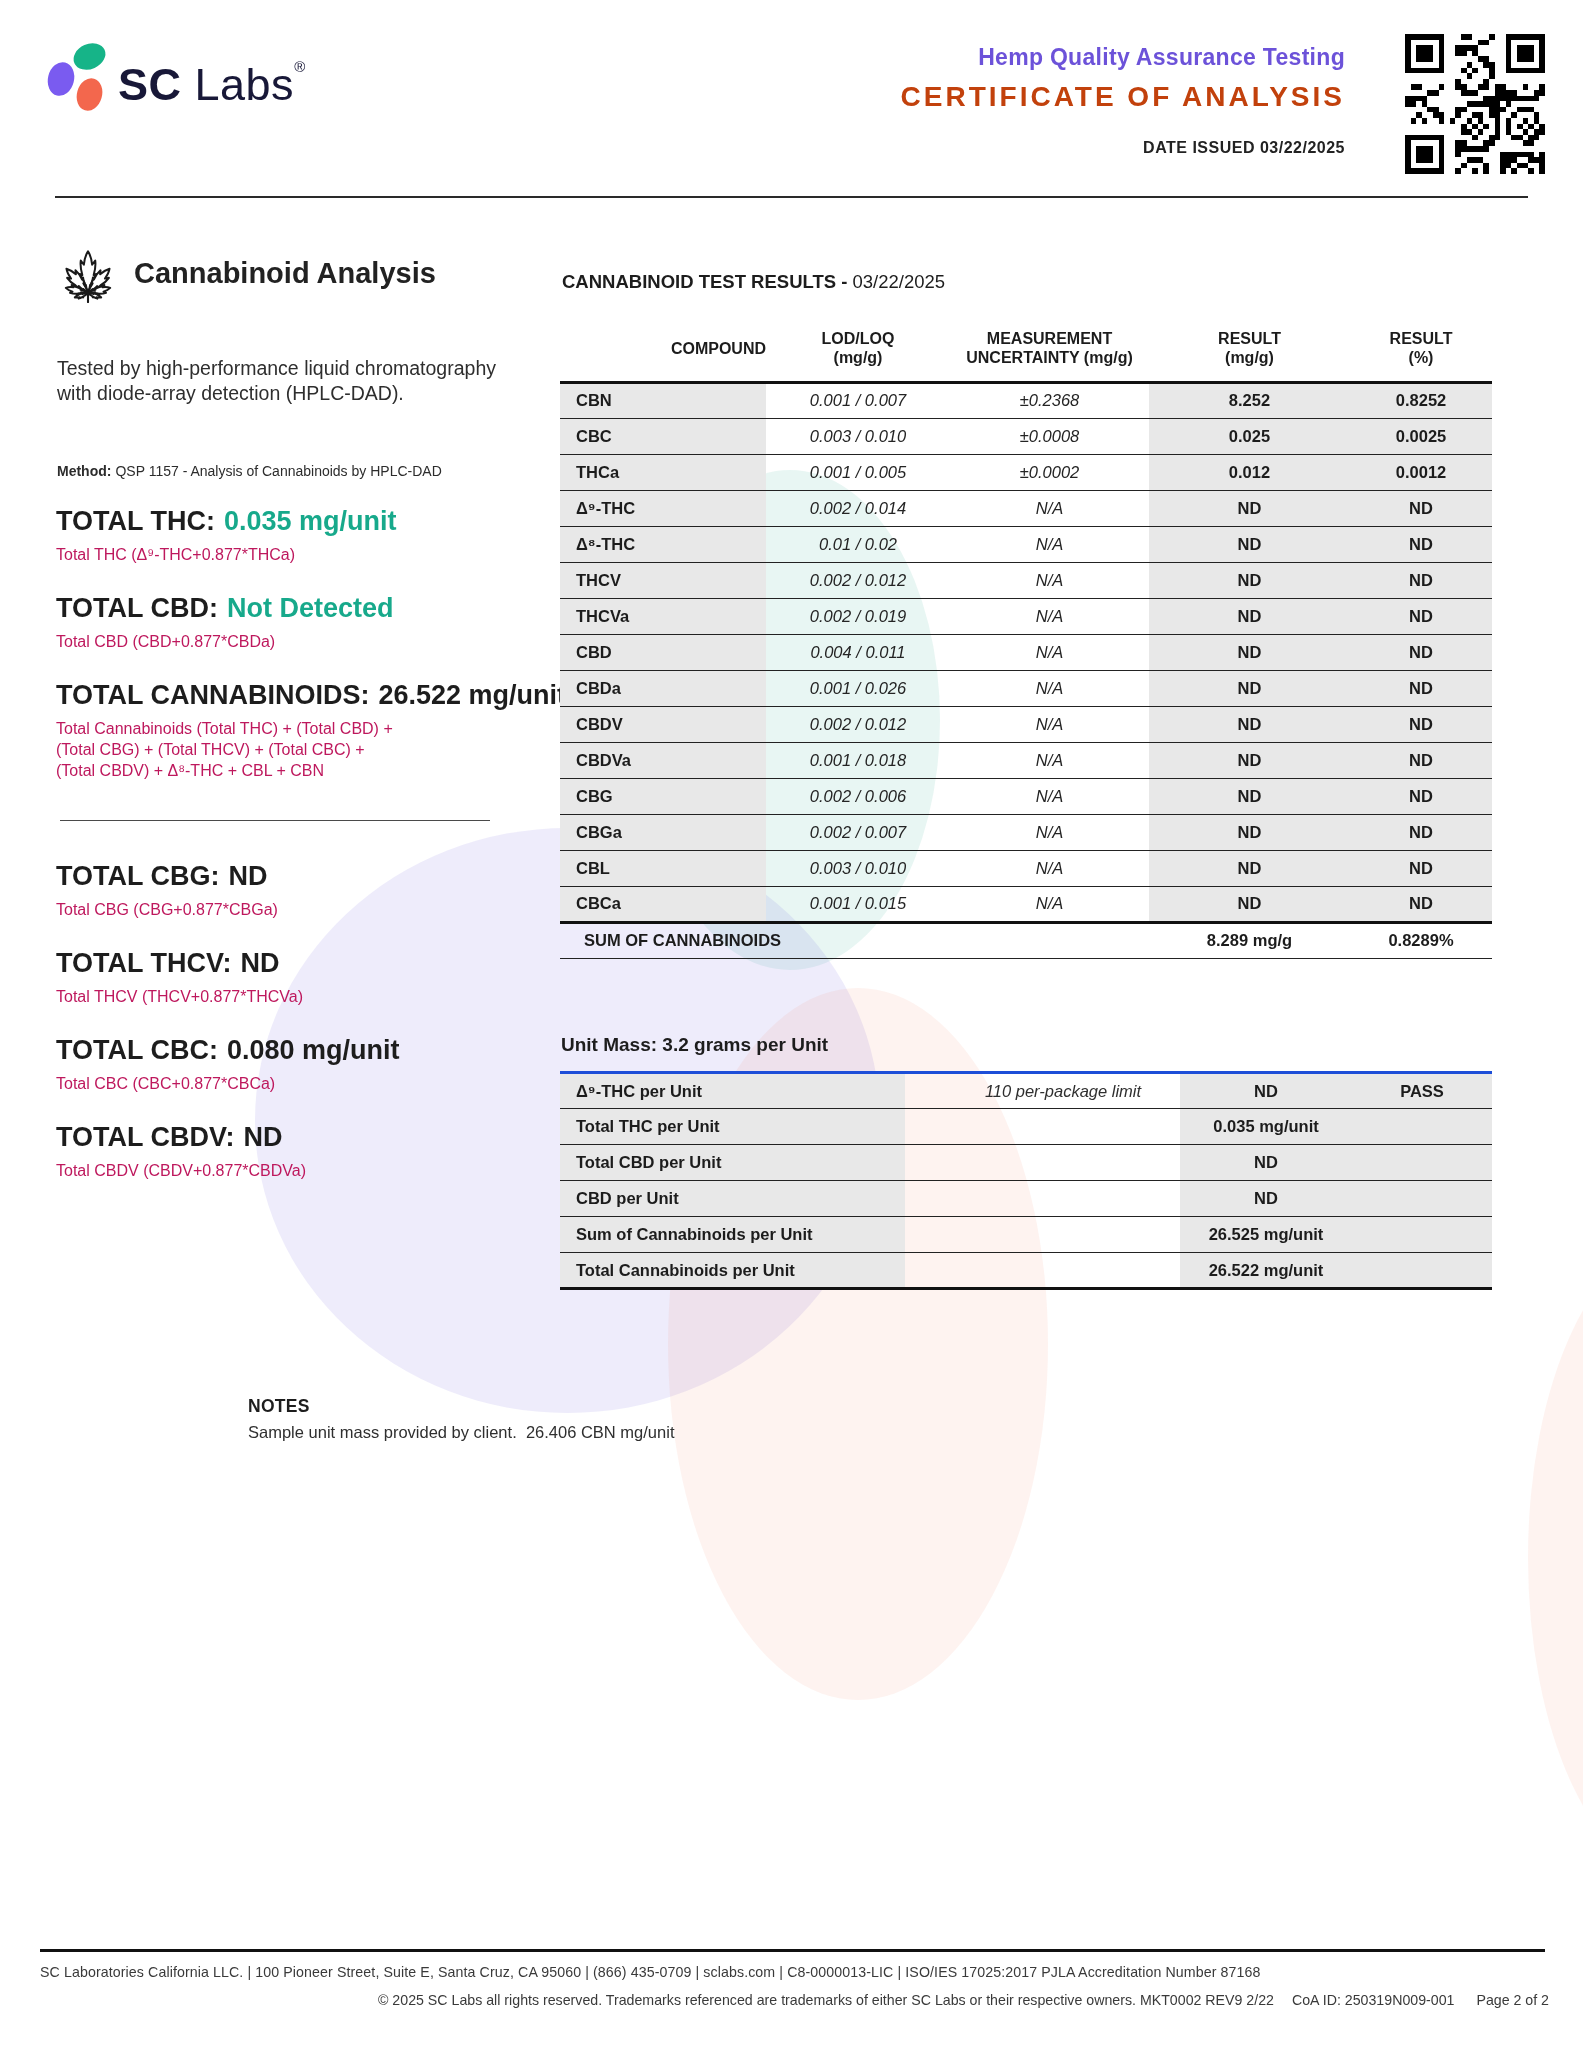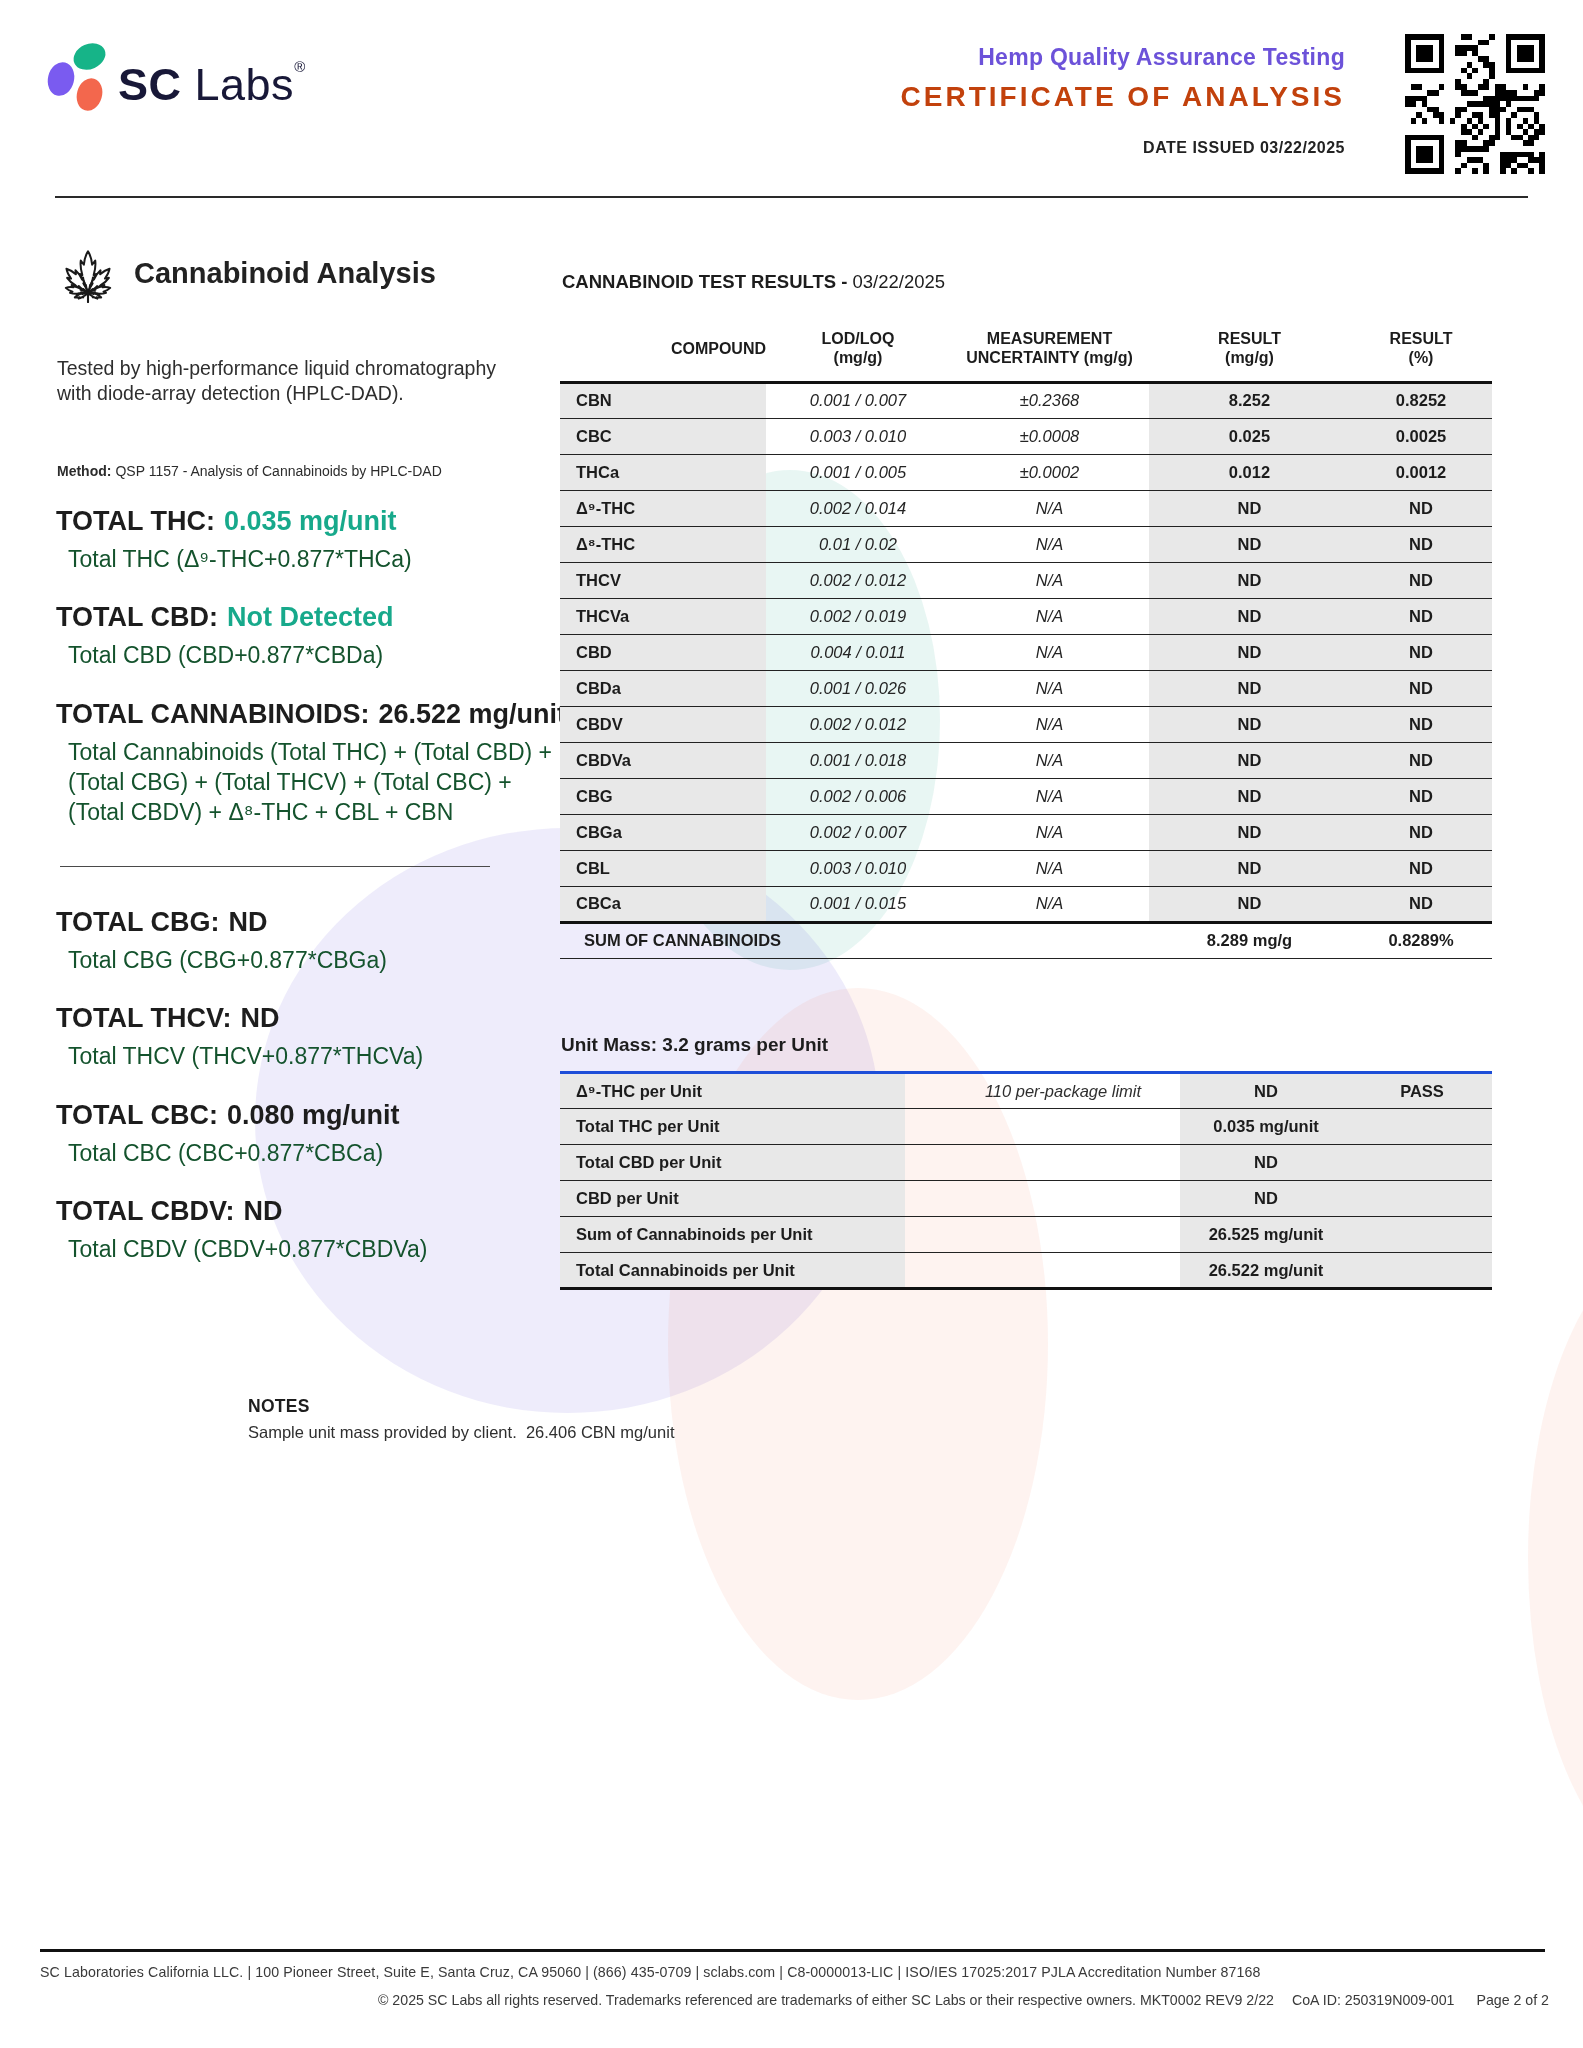--- a/index.html
+++ b/index.html
@@ -42,21 +42,21 @@
 
   .intro { position:absolute; left:57px; top:336px; width:445px; font-size:19.5px; line-height:1.33; color:#2e2e2e; }
   .method { position:absolute; left:57px; top:449px; width:470px; font-size:14px; color:#2c2c2c; }
   .method b { margin-right:4px; }
 
   .summary { position:absolute; left:56px; top:506px; width:500px; }
   .summary-item { margin-bottom:28px; }
   .s-head { font-size:27px; font-weight:bold; margin:0; color:#1d1d1d; white-space:nowrap; }
   .s-value { margin-left:9px; }
   .s-value.teal { color:#17a98b; }
-  .formula { font-size:23px; color:#14532d; margin:7px 0 0 12px; line-height:1.32; white-space:pre-line; }
+  .formula { font-size:16px; color:#be185d; margin:7px 0 0 0; line-height:1.32; white-space:pre-line; }
   .summary-divider { border:none; border-top:1.5px solid #4a4a4a; width:430px; margin:38px 0 40px 4px; }
 
   
   .results-title { position:absolute; left:562px; top:271px; font-size:18.5px; color:#1d1d1d; }
   .results-title .rt-bold { font-weight:bold; }
   .results-wrap { position:absolute; left:560px; top:316px; }
   table.results { border-collapse:collapse; width:932px; table-layout:fixed; font-size:16.5px; }
   table.results thead tr { height:66px; }
   table.results thead { border-bottom:3px solid #111; }
   table.results th { font-weight:bold; font-size:16px; line-height:1.2; text-align:center; vertical-align:middle; padding:0; }

